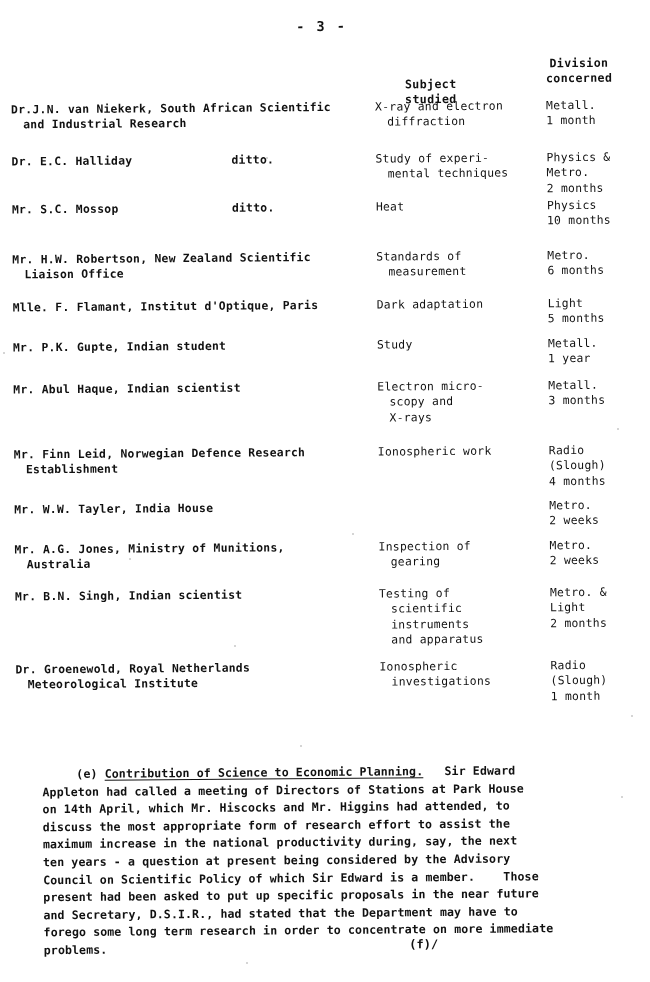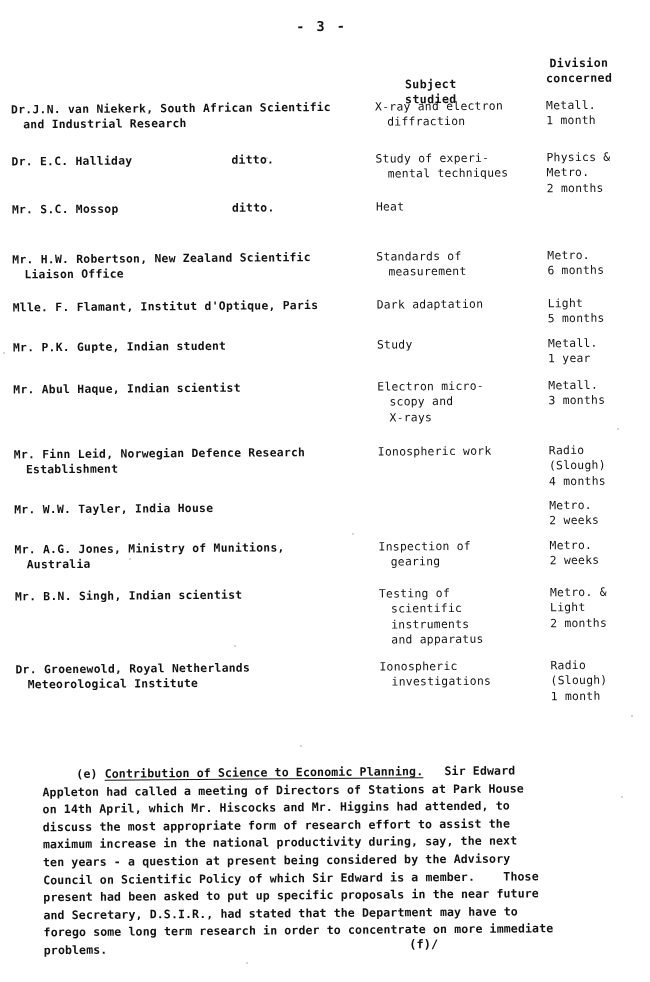--- a/index.html
+++ b/index.html
@@ -173,20 +173,22 @@
             <div class="cell c-ditto">ditto.</div>
             <div class="cell c-subject"><div>Study of experi-</div><div class="ind">mental techniques</div></div>
             <div class="cell c-division">Physics &amp;
 Metro.
 2 months</div>
           </div>
           <div class="row" style="position: absolute; top: 100px; height: 50px;">
             <div class="cell c-name"><div>Mr. S.C. Mossop</div></div>
             <div class="cell c-ditto">ditto.</div>
             <div class="cell c-subject"><div>Heat</div></div>
+            <div class="cell c-division">Physics
+10 months</div>
           </div>
           <div class="row" style="position: absolute; top: 150px; height: 48px;">
             <div class="cell c-name"><div>Mr. H.W. Robertson, New Zealand Scientific</div><div class="ind">Liaison Office</div></div>
             <div class="cell c-subject"><div>Standards of</div><div class="ind">measurement</div></div>
             <div class="cell c-division">Metro.
 6 months</div>
           </div>
           <div class="row" style="position: absolute; top: 198px; height: 40px;">
             <div class="cell c-name"><div>Mlle. F. Flamant, Institut d'Optique, Paris</div></div>
             <div class="cell c-subject"><div>Dark adaptation</div></div>

